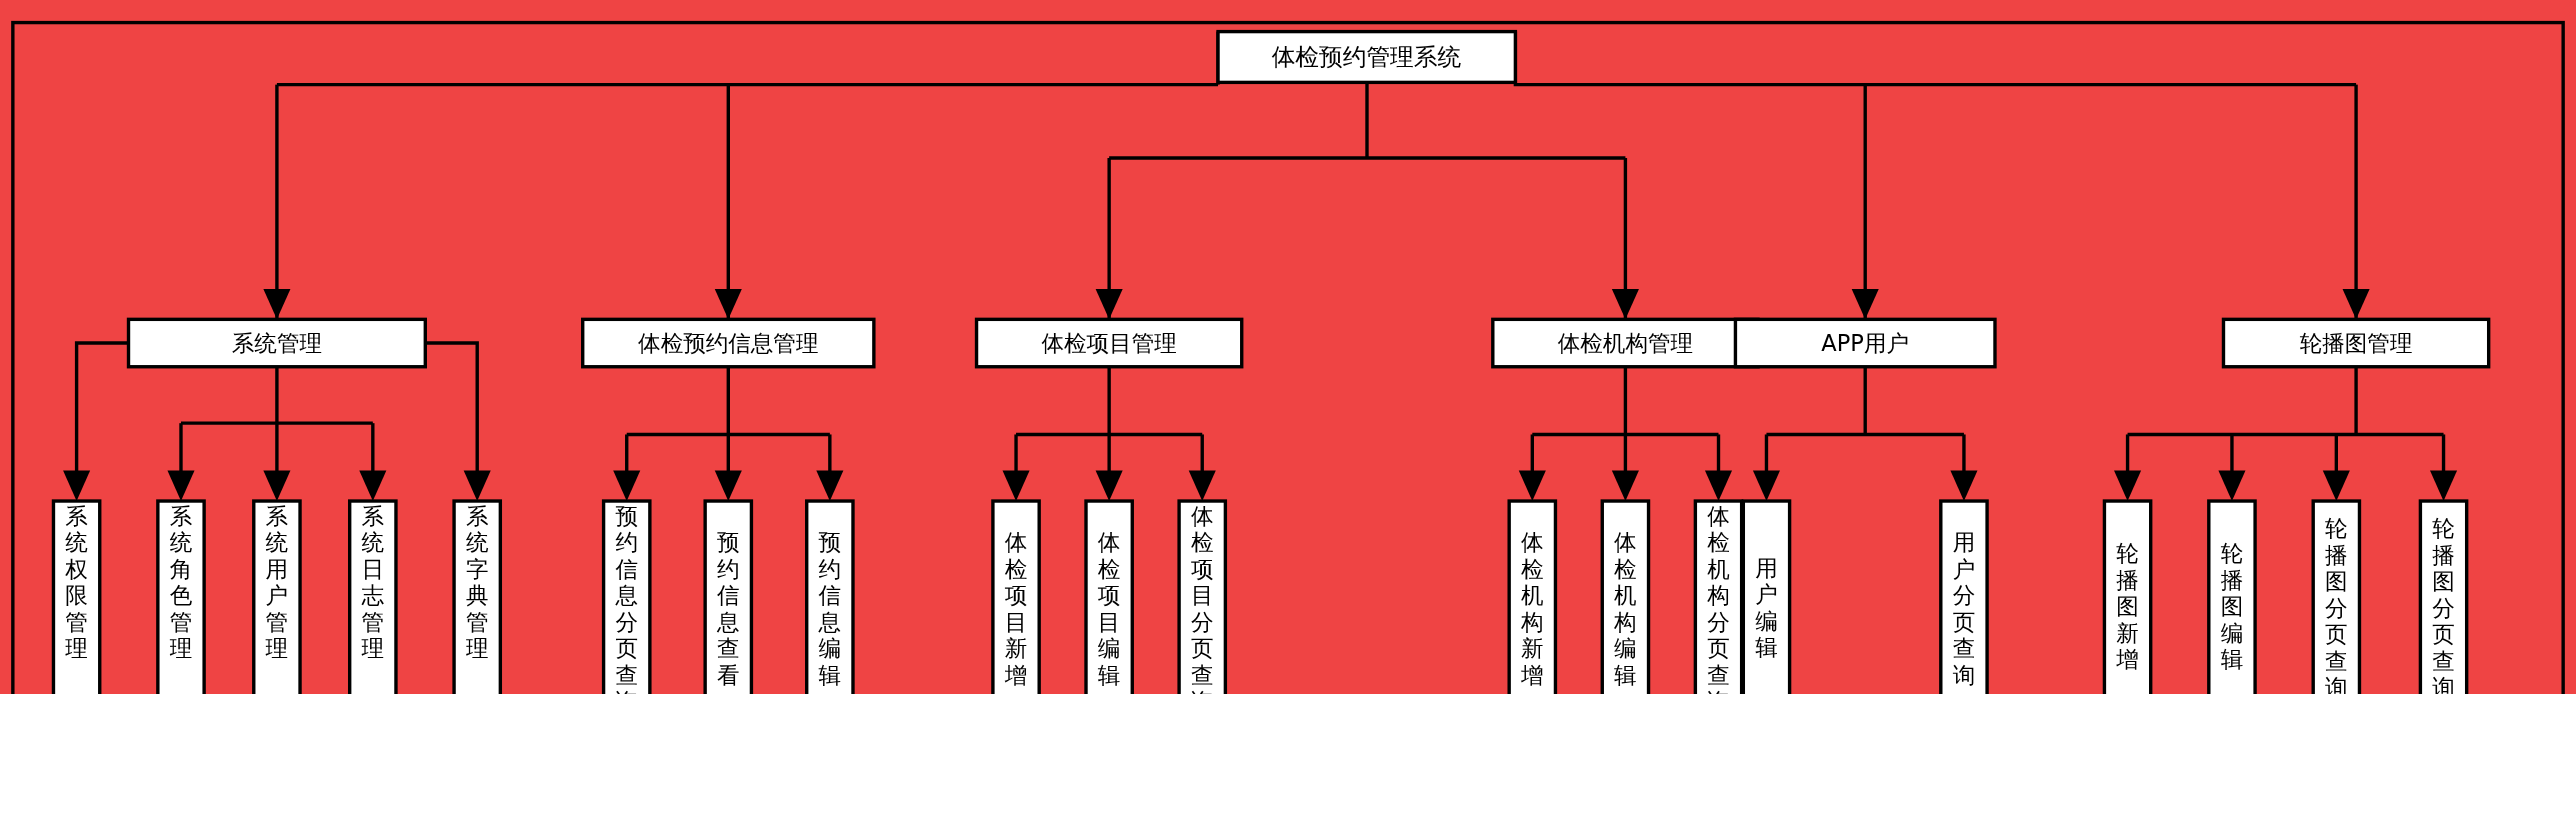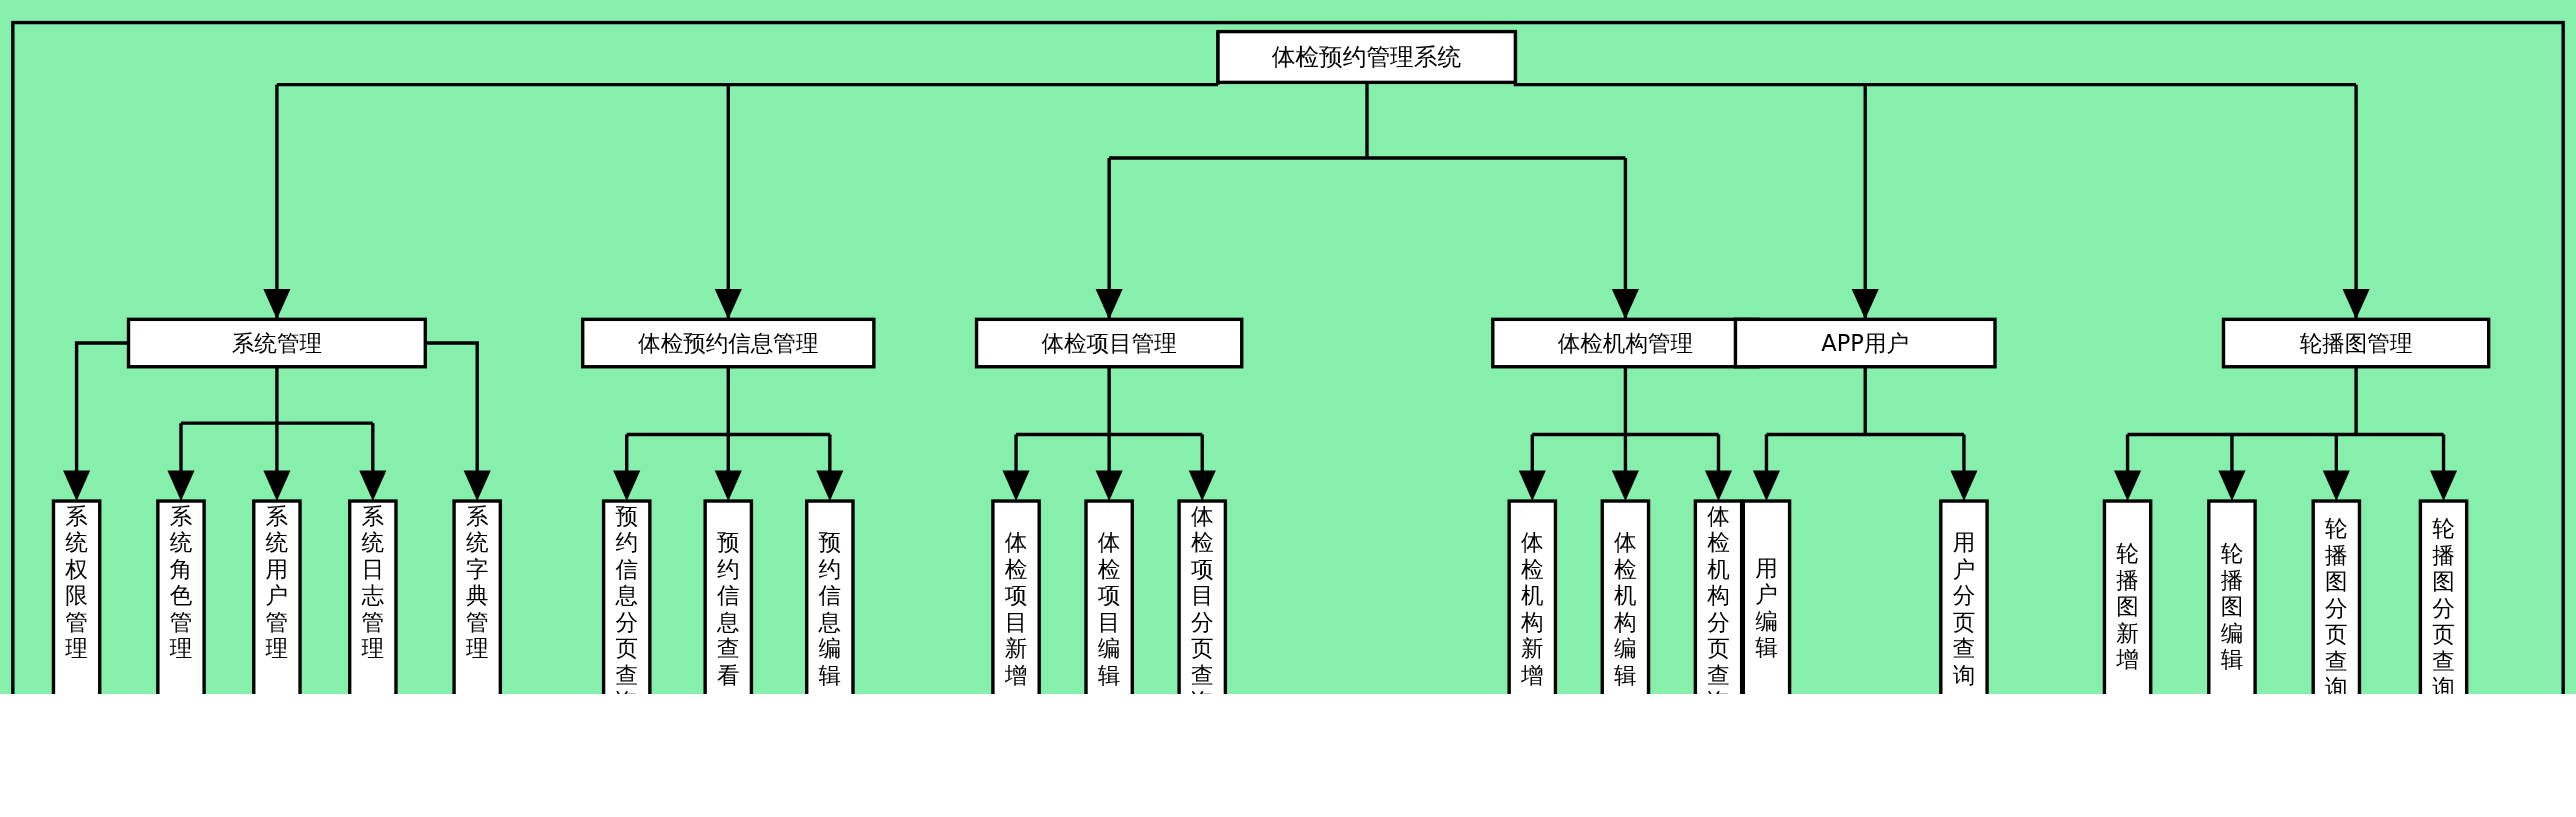--- a/index.html
+++ b/index.html
@@ -1,17 +1,17 @@
 <!DOCTYPE html>
 <html style="font-size:9px"><head>
 <meta charset="utf-8">
 <style>
   html,body{margin:0;padding:0;background:#ffffff;}
   body{font-family:"DejaVu Sans","Liberation Sans",sans-serif;}
-  #stage{position:relative;width:2576px;height:694px;background:#86efac;overflow:hidden;}
+  #stage{position:relative;width:2576px;height:694px;background:#ef4444;overflow:hidden;}
   svg#diagram{position:absolute;left:0;top:0;width:2576px;height:817px;display:block;}
   .frame{fill:none;stroke:#000000;stroke-width:6;}
   .link{fill:none;stroke:#000000;stroke-width:6;stroke-linecap:butt;}
   .nodebox{fill:#ffffff;stroke:#000000;stroke-width:6;}
   .leafbox{fill:#ffffff;stroke:#000000;stroke-width:6;}
   .arrowhead{fill:#000000;stroke:none;}
   .lbl{font-family:"DejaVu Sans","Liberation Sans",sans-serif;fill:#000000;text-anchor:middle;}
   .lbl-root{font-size:42px;}
   .lbl-l2{font-size:40px;}
   .vlbl{font-family:"DejaVu Sans","Liberation Sans",sans-serif;fill:#000000;font-size:40px;text-anchor:middle;}

